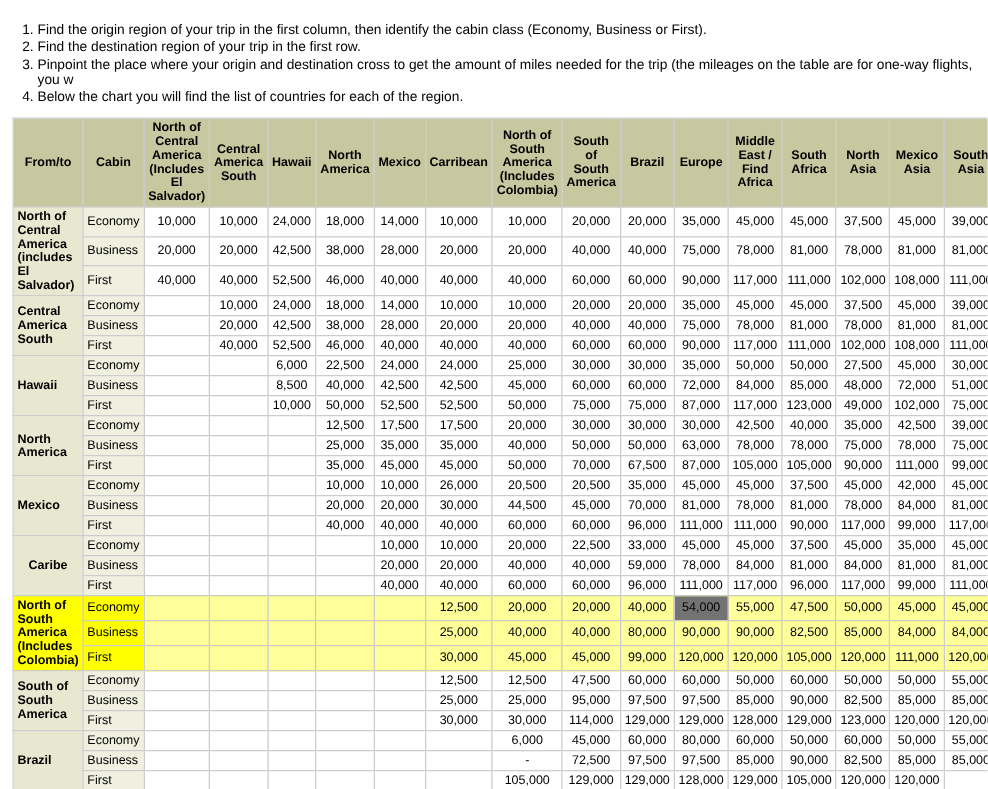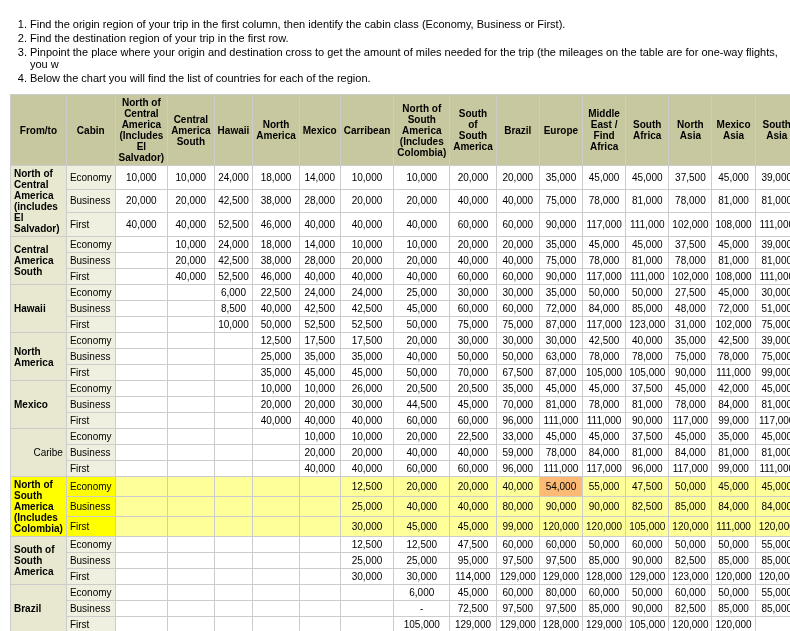--- a/index.html
+++ b/index.html
@@ -203,21 +203,21 @@
         <td>10,000</td>
         <td>50,000</td>
         <td>52,500</td>
         <td>52,500</td>
         <td>50,000</td>
         <td>75,000</td>
         <td>75,000</td>
         <td>87,000</td>
         <td>117,000</td>
         <td>123,000</td>
-        <td>31,000</td>
+        <td>49,000</td>
         <td>102,000</td>
         <td>75,000</td>
       </tr>
       <tr>
         <td rowspan="3" style="font-weight: bold; text-align: left; vertical-align: middle; background-color: rgb(232, 232, 208);">North America</td>
         <td style="text-align: left; background-color: rgb(240, 240, 224);">Economy</td>
         <td></td>
         <td></td>
         <td></td>
         <td>12,500</td>
@@ -318,21 +318,21 @@
         <td>60,000</td>
         <td>96,000</td>
         <td>111,000</td>
         <td>111,000</td>
         <td>90,000</td>
         <td>117,000</td>
         <td>99,000</td>
         <td>117,000</td>
       </tr>
       <tr>
-        <td rowspan="3" style="font-weight: normal; text-align: right; vertical-align: middle; background-color: rgb(232, 232, 208);">Caribe</td>
+        <td rowspan="3" style="font-weight: bold; text-align: center; vertical-align: middle; background-color: rgb(232, 232, 208);">Caribe</td>
         <td style="text-align: left; background-color: rgb(240, 240, 224);">Economy</td>
         <td></td>
         <td></td>
         <td></td>
         <td></td>
         <td>10,000</td>
         <td>10,000</td>
         <td>20,000</td>
         <td>22,500</td>
         <td>33,000</td>
@@ -384,21 +384,21 @@
         <td style="text-align: left; background-color: rgb(255, 255, 0);">Economy</td>
         <td style="background-color: rgb(255, 255, 153);"></td>
         <td style="background-color: rgb(255, 255, 153);"></td>
         <td style="background-color: rgb(255, 255, 153);"></td>
         <td style="background-color: rgb(255, 255, 153);"></td>
         <td style="background-color: rgb(255, 255, 153);"></td>
         <td style="background-color: rgb(255, 255, 153);">12,500</td>
         <td style="background-color: rgb(255, 255, 153);">20,000</td>
         <td style="background-color: rgb(255, 255, 153);">20,000</td>
         <td style="background-color: rgb(255, 255, 153);">40,000</td>
-        <td style="background-color: #fdba74;">54,000</td>
+        <td style="background-color: #737373;">54,000</td>
         <td style="background-color: rgb(255, 255, 153);">55,000</td>
         <td style="background-color: rgb(255, 255, 153);">47,500</td>
         <td style="background-color: rgb(255, 255, 153);">50,000</td>
         <td style="background-color: rgb(255, 255, 153);">45,000</td>
         <td style="background-color: rgb(255, 255, 153);">45,000</td>
       </tr>
       <tr style="background-color: rgb(255, 255, 0);">
         <td style="text-align: left; background-color: rgb(255, 255, 0);">Business</td>
         <td style="background-color: rgb(255, 255, 153);"></td>
         <td style="background-color: rgb(255, 255, 153);"></td>

